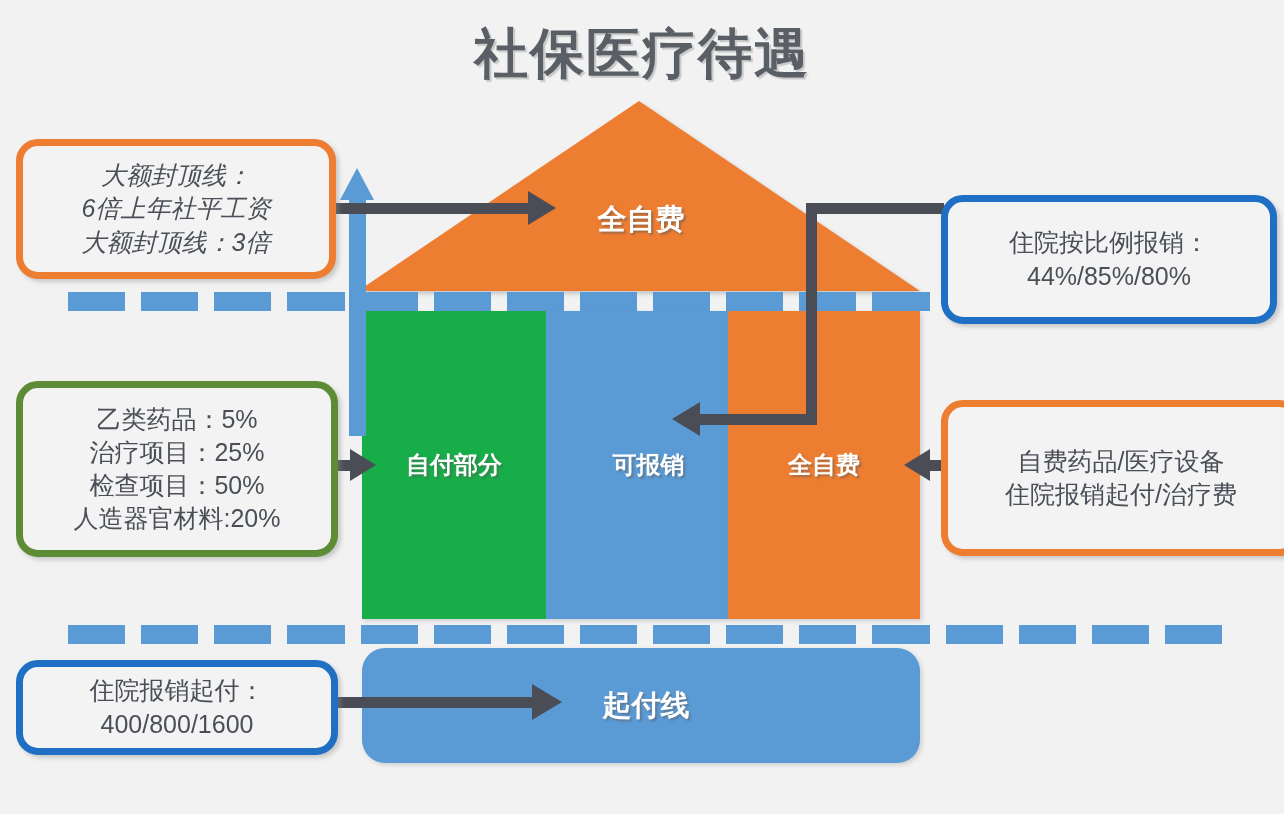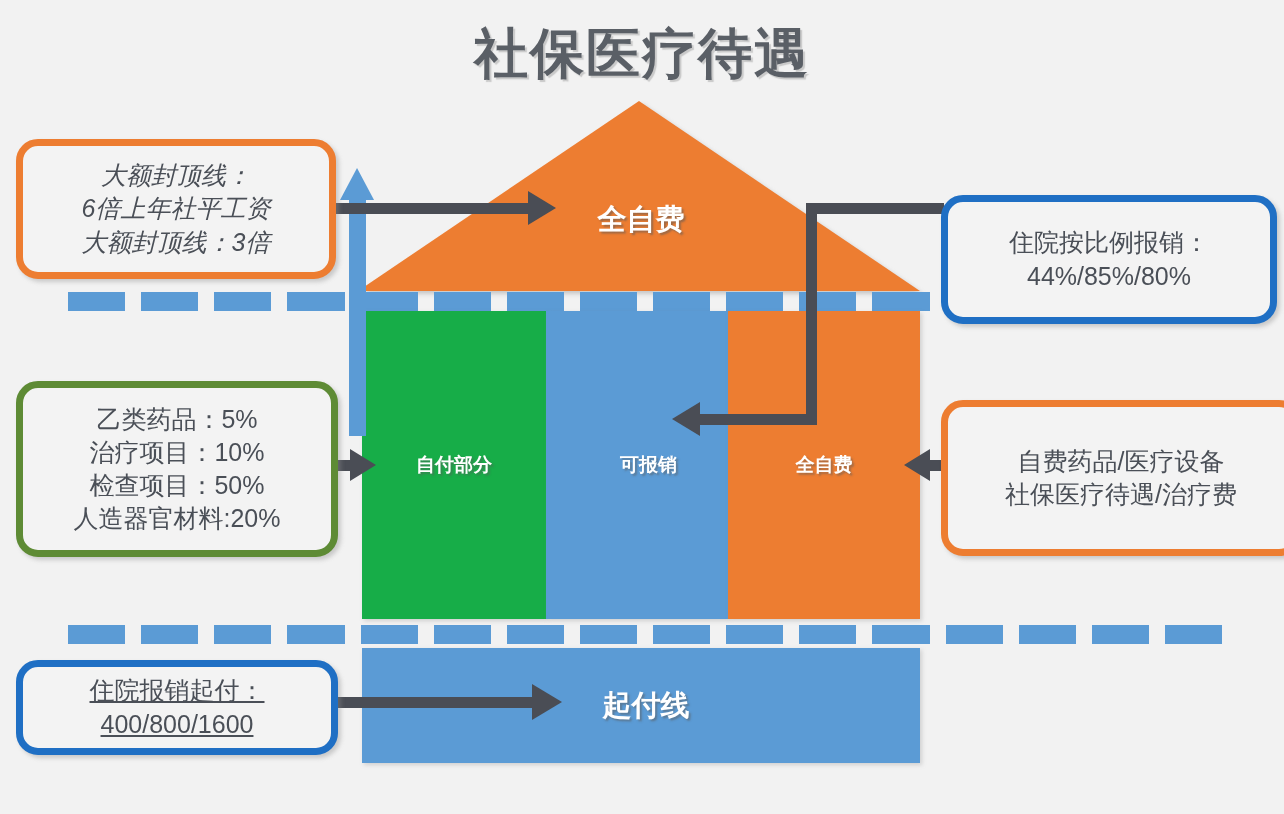--- a/index.html
+++ b/index.html
@@ -64,38 +64,39 @@
   #dash-bottom { top: 625px; }
 
   
   .block {
     position: absolute;
     top: 311px;
     height: 308px;
     display: flex;
     align-items: center;
     justify-content: center;
-    font-size: 19px;
+    font-size: 24px;
     font-weight: bold;
     color: #ffffff;
     text-shadow: 2px 2px 2px rgba(90,90,90,0.5);
     filter: drop-shadow(2px 2px 2px rgba(130,130,130,0.3));
   }
   #block-self   { left: 362px; width: 184px; background: #17AD48; }
   #block-covered{ left: 546px; width: 182px; background: #5B9BD5; padding-left: 23px; }
   #block-full   { left: 728px; width: 192px; background: #ED7D31; }
 
   
   #bottom-bar {
     position: absolute;
     left: 362px; top: 648px;
     width: 558px; height: 115px;
     background: #5B9BD5;
     display: flex; align-items: center; justify-content: center;
     filter: drop-shadow(2px 2px 2px rgba(130,130,130,0.3));
+    border-radius: 23px;
   }
   #bottom-bar .bar-label {
     font-size: 29px; font-weight: bold; color: #ffffff;
     text-shadow: 2px 2px 2px rgba(90,90,90,0.5);
     margin-left: 10px;
   }
 
   
   .callout {
     position: absolute;
@@ -113,21 +114,21 @@
   }
   .callout .line { white-space: nowrap; }
   .c-orange { border: 7px solid #ED7D31; }
   .c-blue   { border: 7px solid #1F6FC4; }
   .c-green  { border: 7px solid #5E8B35; text-align: center; }
 
   #callout-cap      { left: 16px;  top: 139px; width: 320px; height: 140px; font-style: italic; }
   #callout-ratio    { left: 941px; top: 147px; width: 336px; height: 129px; margin-top: 48px; }
   #callout-selfpay  { left: 16px;  top: 381px; width: 322px; height: 176px; }
   #callout-fullpay  { left: 941px; top: 400px; width: 360px; height: 156px; }
-  #callout-deduct   { left: 16px;  top: 660px; width: 322px; height: 95px; text-decoration: underline; }
+  #callout-deduct   { left: 16px;  top: 660px; width: 322px; height: 95px; }
 
   
   .gray { background: #4a4d55; position: absolute; }
 
   
   #arrow-cap-shaft { left: 336px; top: 203px; width: 200px; height: 11px; }
   #arrow-cap-head {
     position: absolute; left: 528px; top: 191px;
     width: 0; height: 0;
     border-top: 17px solid transparent;
@@ -281,28 +282,28 @@
     <span class="line">大额封顶线：3倍</span>
   </div>
 
   <div class="callout c-blue" id="callout-ratio">
     <span class="line">住院按比例报销：</span>
     <span class="line">44%/85%/80%</span>
   </div>
 
   <div class="callout c-green" id="callout-selfpay">
     <span class="line">乙类药品：5%</span>
-    <span class="line">治疗项目：10%</span>
+    <span class="line">治疗项目：25%</span>
     <span class="line">检查项目：50%</span>
     <span class="line">人造器官材料:20%</span>
   </div>
 
   <div class="callout c-orange" id="callout-fullpay">
     <span class="line">自费药品/医疗设备</span>
-    <span class="line">社保医疗待遇/治疗费</span>
+    <span class="line">住院报销起付/治疗费</span>
   </div>
 
   <div class="callout c-blue" id="callout-deduct">
     <span class="line">住院报销起付：</span>
     <span class="line">400/800/1600</span>
   </div>
 
 </div>
 
 </body></html>

